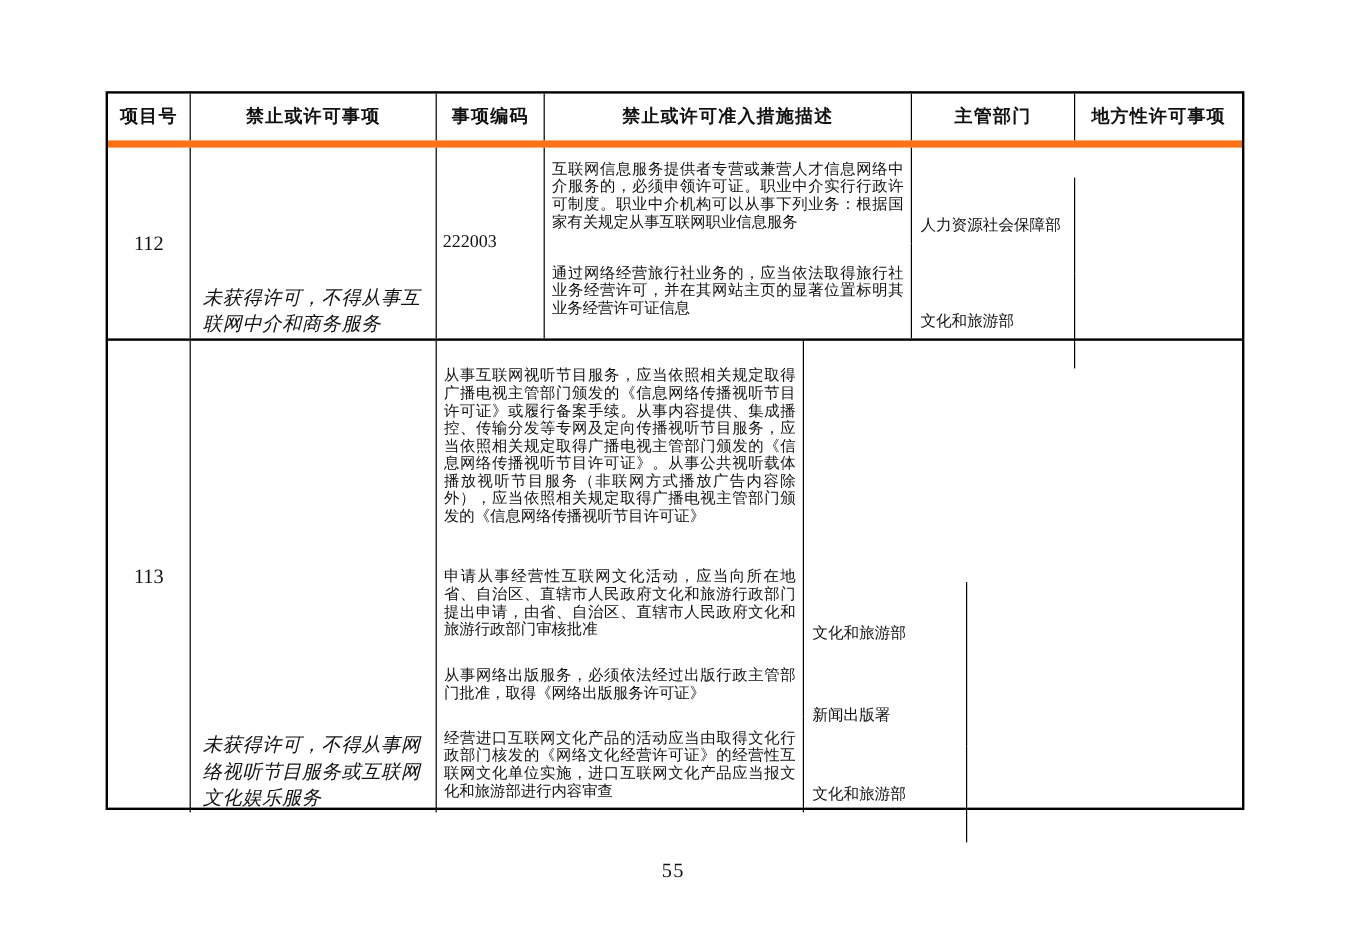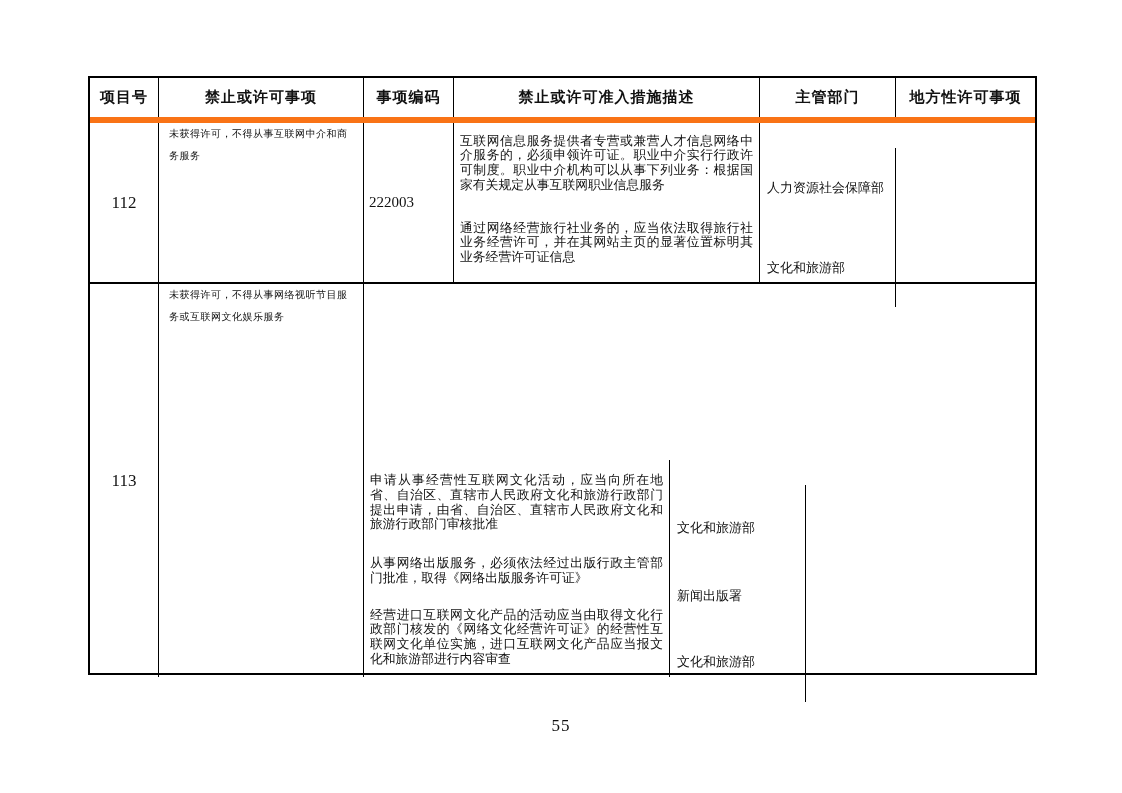--- a/index.html
+++ b/index.html
@@ -68,25 +68,26 @@
   .c-id {
     width: 69px;
     display: flex;
     align-items: center;
     justify-content: center;
     font-size: 17px;
   }
   .c-item {
     width: 205px;
     display: flex;
-    align-items: flex-start;
+    align-items: flex-end;
     padding: 0 10px;
-    font-size: 10px;
+    font-size: 16px;
     line-height: 22px;
     letter-spacing: 0.5px;
+    font-style: italic;
   }
   .c-code {
     width: 90px;
     display: flex;
     align-items: center;
     padding-left: 5px;
     font-size: 15px;
   }
   .c-measures {
     width: 442px;
@@ -172,20 +173,21 @@
       <div class="cell c-local"></div>
     </div>
 
     <div class="data-row row-113">
       <div class="cell c-id">113</div>
       <div class="cell c-item">
         <span>未获得许可，不得从事网络视听节目服务或互联网文化娱乐服务</span>
       </div>
       <div class="cell c-measures">
         <div class="sub-row" style="height:176px; flex:0 0 176px;">
+          <div class="m-desc">从事互联网视听节目服务，应当依照相关规定取得广播电视主管部门颁发的《信息网络传播视听节目许可证》或履行备案手续。从事内容提供、集成播控、传输分发等专网及定向传播视听节目服务，应当依照相关规定取得广播电视主管部门颁发的《信息网络传播视听节目许可证》。从事公共视听载体播放视听节目服务（非联网方式播放广告内容除外），应当依照相关规定取得广播电视主管部门颁发的《信息网络传播视听节目许可证》</div>
         </div>
         <div class="sub-row" style="height:85px; flex:0 0 85px;">
           <div class="m-desc">申请从事经营性互联网文化活动，应当向所在地省、自治区、直辖市人民政府文化和旅游行政部门提出申请，由省、自治区、直辖市人民政府文化和旅游行政部门审核批准</div>
           <div class="m-dept">文化和旅游部</div>
         </div>
         <div class="sub-row" style="height:52px; flex:0 0 52px;">
           <div class="m-desc">从事网络出版服务，必须依法经过出版行政主管部门批准，取得《网络出版服务许可证》</div>
           <div class="m-dept">新闻出版署</div>
         </div>
         <div class="sub-row" style="height:80px; flex:0 0 80px;">

